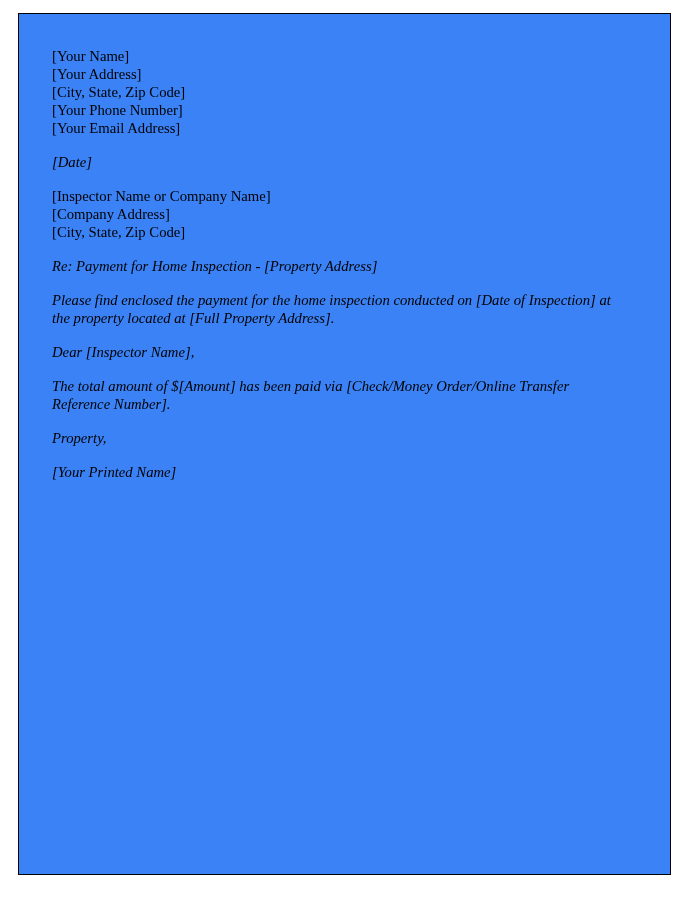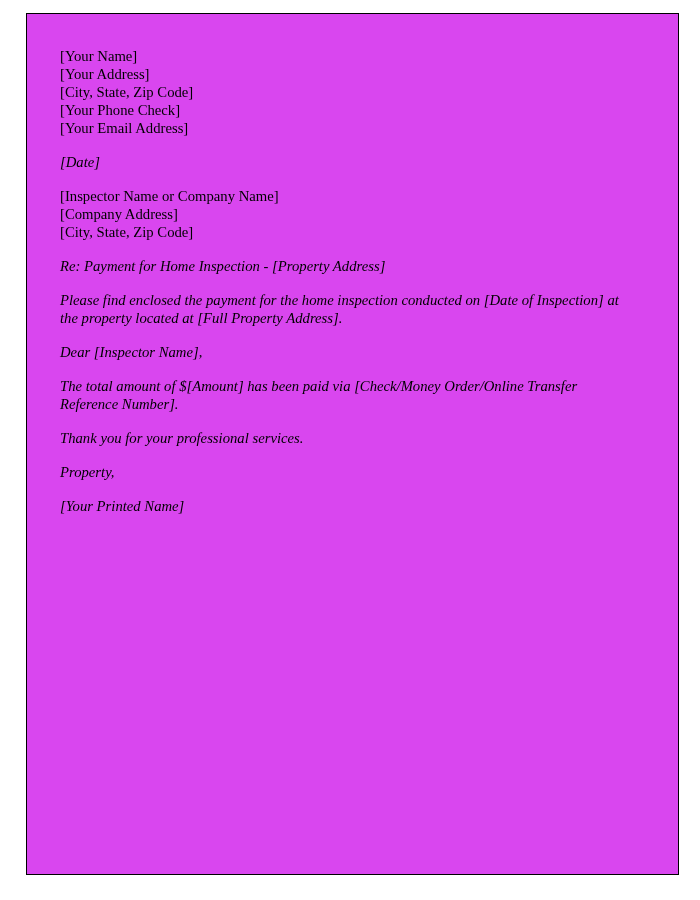--- a/index.html
+++ b/index.html
@@ -9,27 +9,27 @@
   }
   body {
     width: 700px;
     height: 900px;
     position: relative;
     font-family: "Liberation Serif", serif;
     color: #000000;
   }
   .page-frame {
     position: absolute;
-    left: 26px;
+    left: 18px;
     top: 13px;
     width: 653px;
     height: 862px;
     border: 1px solid #000000;
     box-sizing: border-box;
-    background: #d946ef;
+    background: #3b82f6;
   }
   .letter-content {
     position: absolute;
     left: 33px;
     top: 33px;
     width: 578px;
     font-size: 14.7px;
     line-height: 18px;
   }
   .block {
@@ -46,42 +46,41 @@
 </head>
 <body>
 
 <div class="page-frame">
   <div class="letter-content">
 
     <div class="block">
       <div class="line">[Your Name]</div>
       <div class="line">[Your Address]</div>
       <div class="line">[City, State, Zip Code]</div>
-      <div class="line">[Your Phone Check]</div>
+      <div class="line">[Your Phone Number]</div>
       <div class="line">[Your Email Address]</div>
     </div>
 
     <p class="para">[Date]</p>
 
     <div class="block">
       <div class="line">[Inspector Name or Company Name]</div>
       <div class="line">[Company Address]</div>
       <div class="line">[City, State, Zip Code]</div>
     </div>
 
     <p class="para">Re: Payment for Home Inspection - [Property Address]</p>
 
     <p class="para">Please find enclosed the payment for the home inspection conducted on [Date of Inspection] at the property located at [Full Property Address].</p>
 
     <p class="para">Dear [Inspector Name],</p>
 
     <p class="para">The total amount of $[Amount] has been paid via [Check/Money Order/Online Transfer Reference Number].</p>
 
 
-    <p class="para">Thank you for your professional services.</p>
 
     <p class="para">Property,</p>
 
 
     <p class="para">[Your Printed Name]</p>
 
   </div>
 </div>
 
 </body></html>

